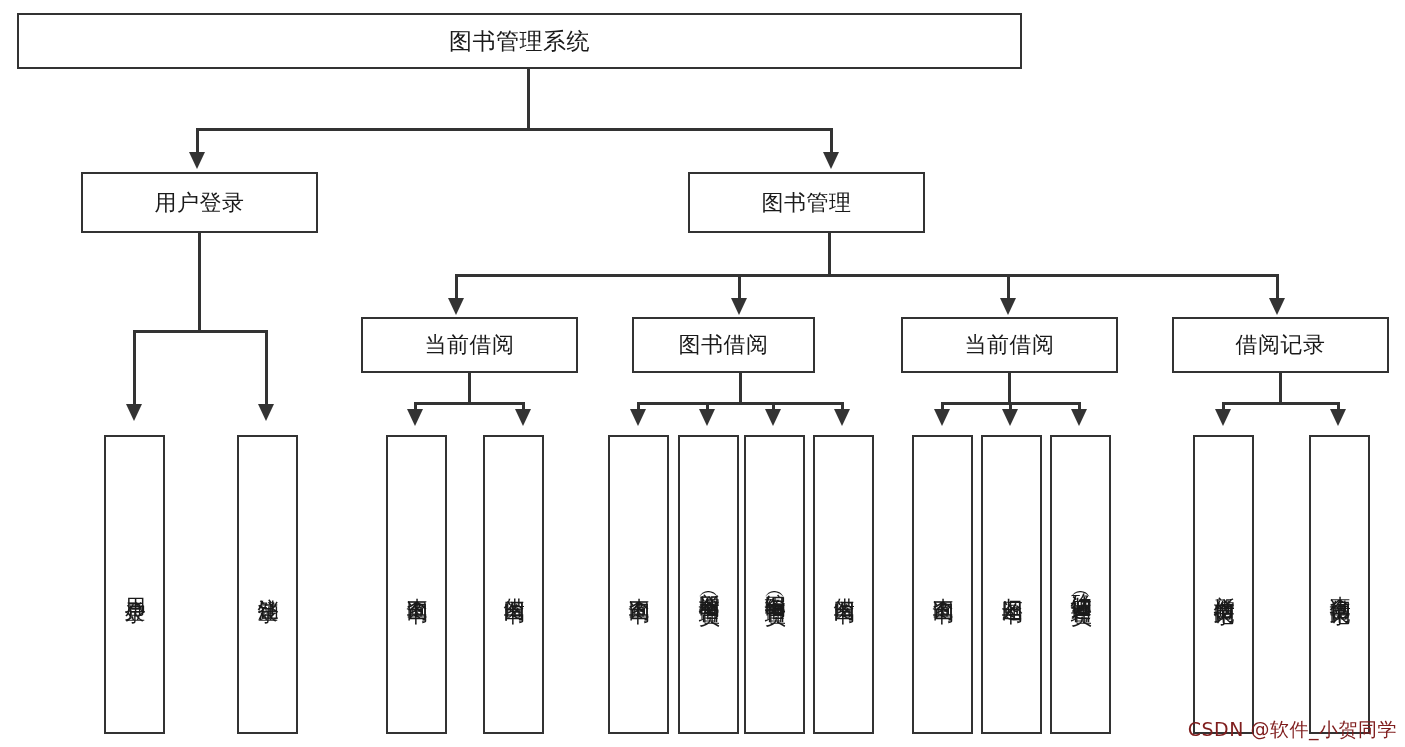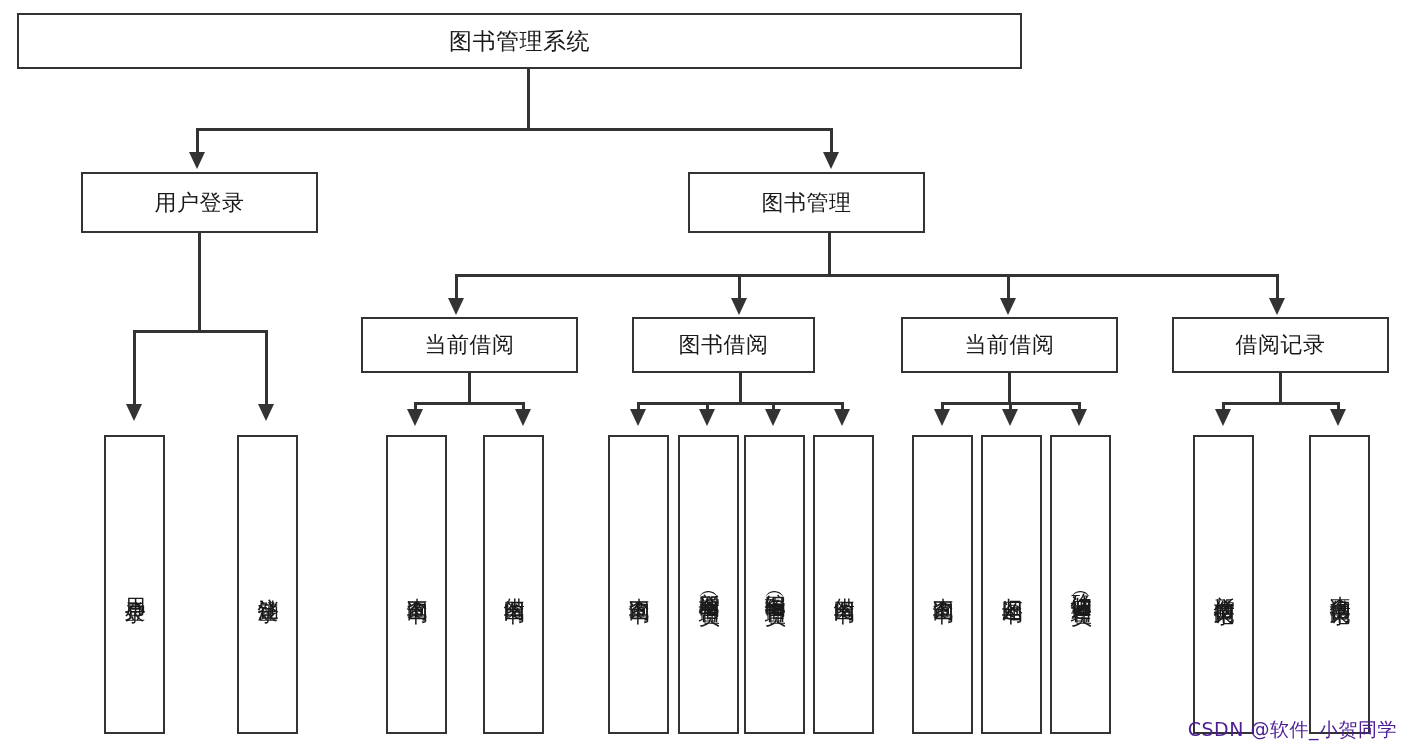--- a/index.html
+++ b/index.html
@@ -66,21 +66,21 @@
     border-right:8px solid transparent;
     border-top:17px solid #333333;
     z-index:2;
   }
   
   #watermark{
     position:absolute;
     right:8px;
     bottom:4px;
     font-size:19px;
-    color:#4c1d95;
+    color:#7f1d1d;
     letter-spacing:0.5px;
     z-index:9;
     white-space:nowrap;
     font-family:"DejaVu Sans","Liberation Sans",sans-serif;
   }
 </style>
 </head>
 <body>
 
 <div id="canvas">

